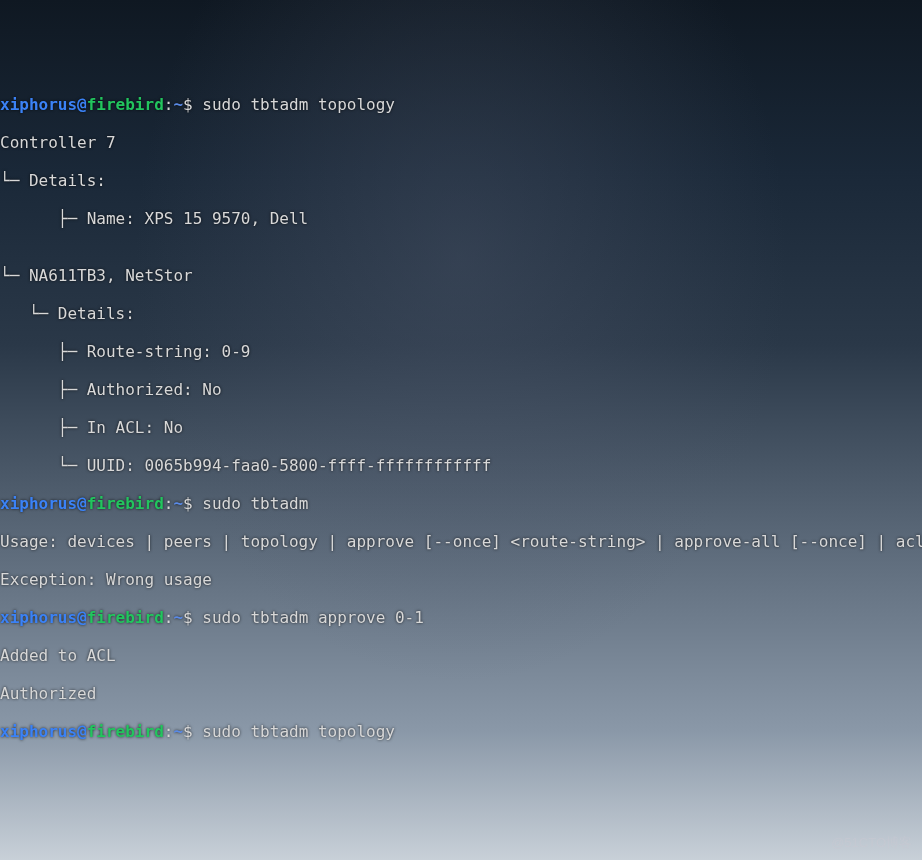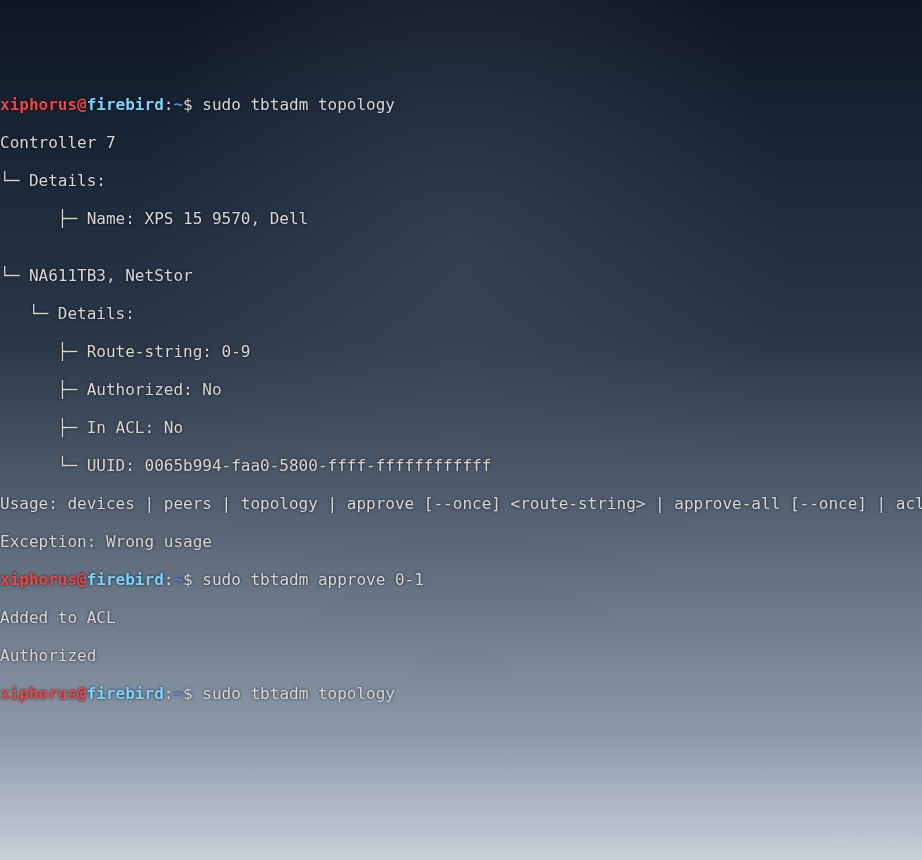--- a/index.html
+++ b/index.html
@@ -19,22 +19,22 @@
     white-space: pre;
   }
   .terminal {
     position: relative;
     width: 100%;
     height: 100%;
     padding: 0;
     text-shadow: 0 0 3px rgba(0,0,0,0.8);
   }
   .line { display: block; }
-  .user { color: #ef4444; font-weight: bold; }
-  .host { color: #7dd3fc; font-weight: bold; margin-top: 32px; }
+  .user { color: #3b82f6; font-weight: bold; }
+  .host { color: #22c55e; font-weight: bold; margin-top: 32px; }
   .colon { color: #d8d8d8; }
   .path { color: #5a8ae6; font-weight: bold; }
   .dollar { color: #d8d8d8; }
   .cmd { color: #d8d8d8; }
   .out { color: #d8d8d8; }
   .watermark {
     position: absolute;
     right: 10px;
     bottom: 8px;
     color: rgba(200,200,210,0.55);
@@ -52,20 +52,21 @@
 <span class="line out">Controller 7</span>
 <span class="line out">└─ Details:</span>
 <span class="line out">      ├─ Name: XPS 15 9570, Dell</span>
 <span class="line out"></span>
 <span class="line out">└─ NA611TB3, NetStor</span>
 <span class="line out">   └─ Details:</span>
 <span class="line out">      ├─ Route-string: 0-9</span>
 <span class="line out">      ├─ Authorized: No</span>
 <span class="line out">      ├─ In ACL: No</span>
 <span class="line out">      └─ UUID: 0065b994-faa0-5800-ffff-ffffffffffff</span>
+<span class="line"><span class="user">xiphorus</span><span class="user">@</span><span class="host">firebird</span><span class="colon">:</span><span class="path">~</span><span class="dollar">$ </span><span class="cmd">sudo tbtadm</span></span>
 <span class="line out">Usage: devices | peers | topology | approve [--once] &lt;route-string&gt; | approve-all [--once] | acl | add</span>
 <span class="line out">Exception: Wrong usage</span>
 <span class="line"><span class="user">xiphorus</span><span class="user">@</span><span class="host">firebird</span><span class="colon">:</span><span class="path">~</span><span class="dollar">$ </span><span class="cmd">sudo tbtadm approve 0-1</span></span>
 <span class="line out">Added to ACL</span>
 <span class="line out">Authorized</span>
 <span class="line"><span class="user">xiphorus</span><span class="user">@</span><span class="host">firebird</span><span class="colon">:</span><span class="path">~</span><span class="dollar">$ </span><span class="cmd">sudo tbtadm topology</span></span>
 
 
 
 

